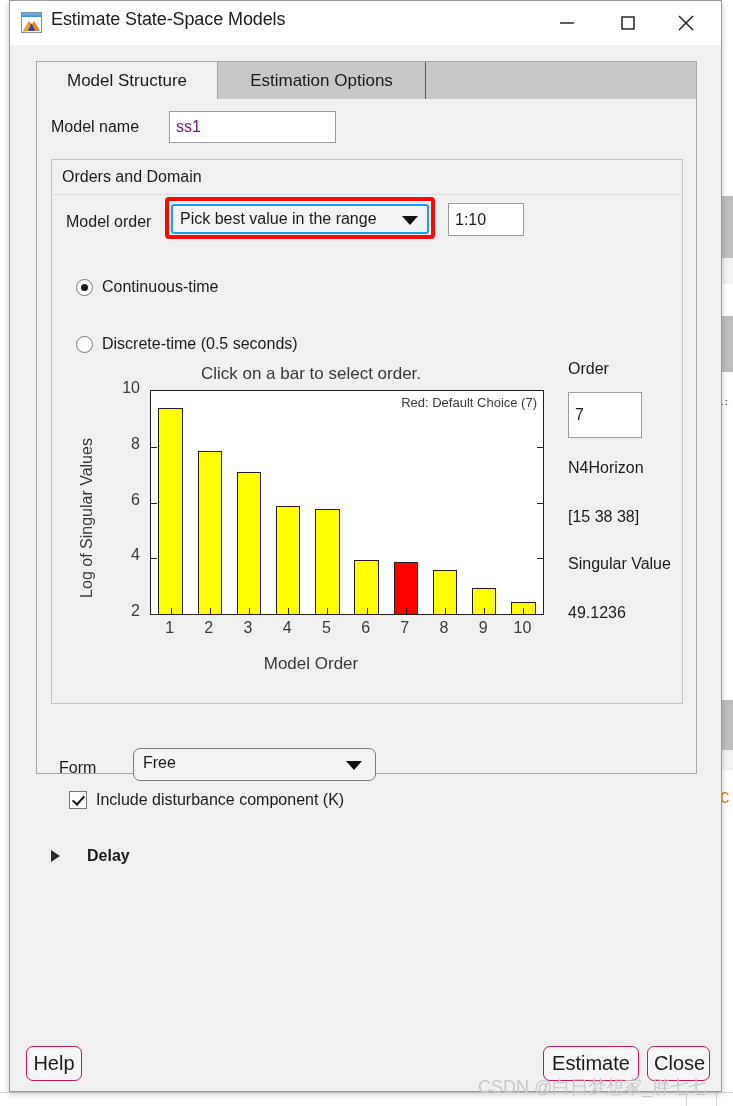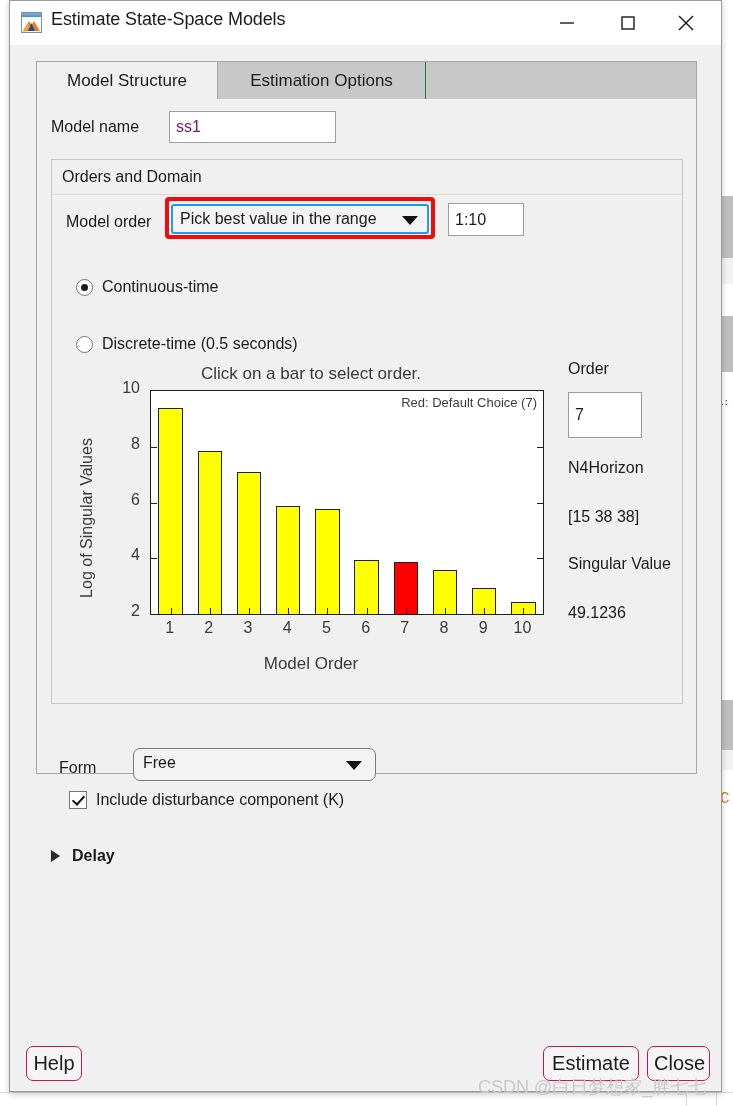--- a/index.html
+++ b/index.html
@@ -515,21 +515,21 @@
     cursor: default;
   }
   #delay-arrow {
     width: 0; height: 0;
     border-top: 6px solid transparent;
     border-bottom: 6px solid transparent;
     border-left: 9px solid #2a2a2a;
     flex: none;
   }
   #delay-label {
-    margin-left: 12px;
+    margin-left: 27px;
     font-size: 16px;
     font-weight: bold;
     color: #1b1b1b;
   }
 
   
   .footer-btn {
     position: absolute;
     background: #f5f5f5;
     border: 1px solid #be185d;

